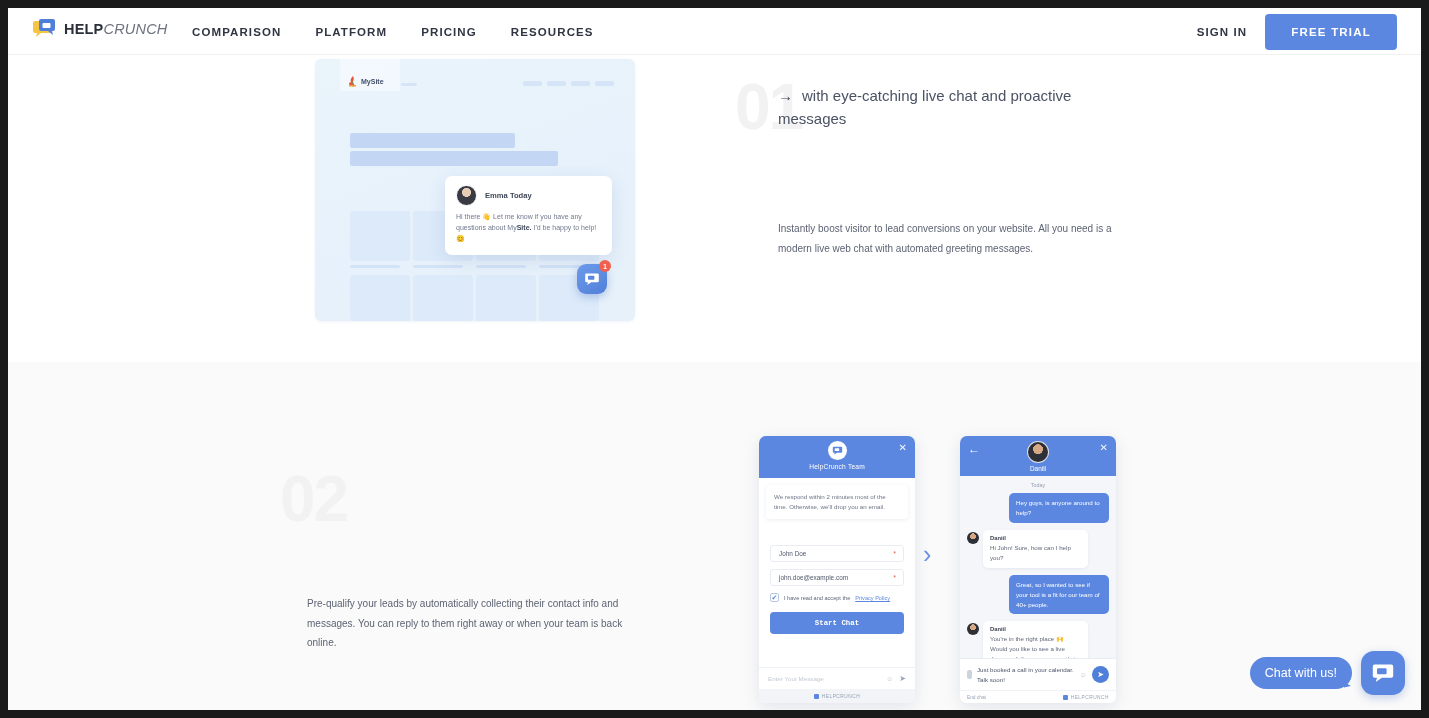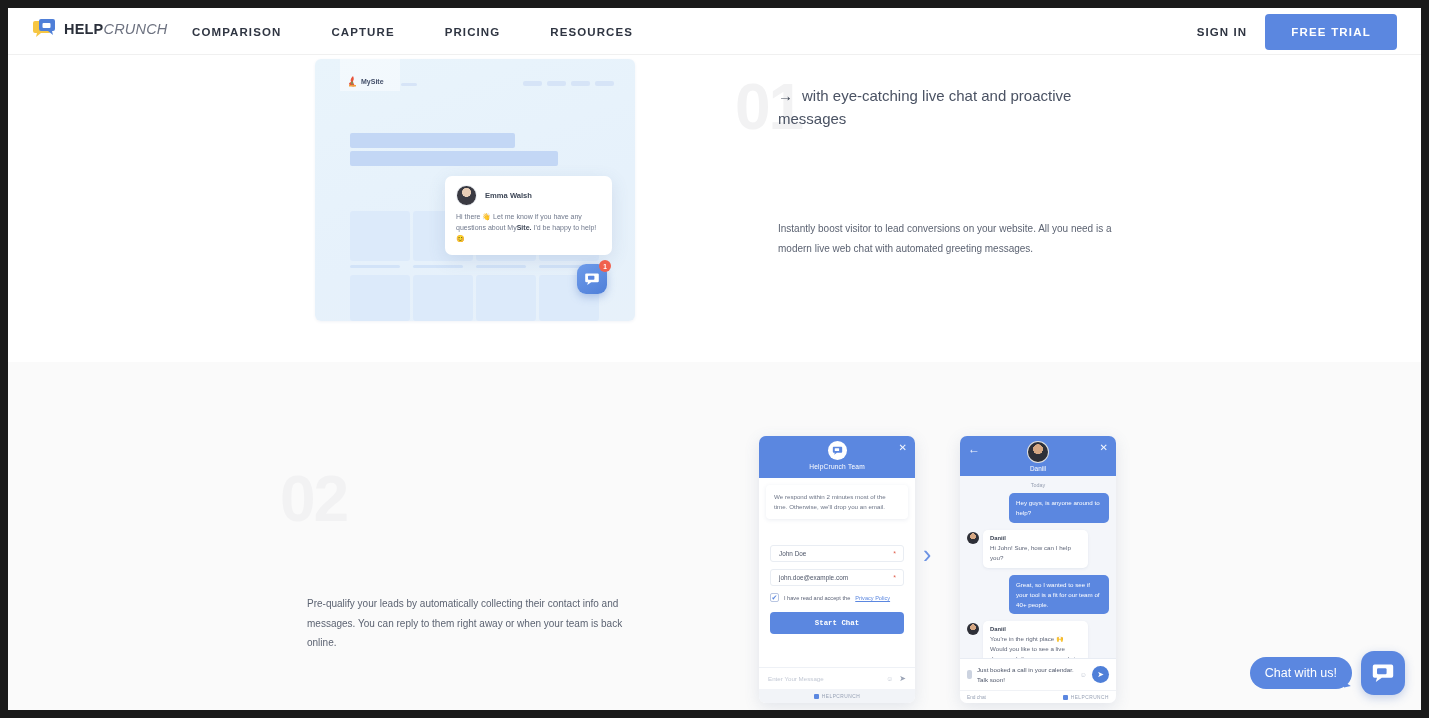--- a/index.html
+++ b/index.html
@@ -31,21 +31,21 @@
   }
   .logo-mark {
     width: 24px; height: 24px; position: relative;
   }
   .logo-text { font-size: 14.5px; letter-spacing: .2px; }
   .logo-text b { color: #2a2f3a; font-weight: 700; }
   .logo-text span { color: #6d7280; font-weight: 400; font-style: italic; }
 
   #mainnav {
     position: absolute; left: 184px; top: 0; height: 47px;
-    display: flex; align-items: center; gap: 50px;
+    display: flex; align-items: center; gap: 34px;
   }
   .nav-item {
     font-size: 11.5px; letter-spacing: 1.1px; font-weight: 600;
     color: #2f3542; cursor: pointer; white-space: nowrap;
   }
   #header-right {
     position: absolute; right: 24px; top: 0; height: 47px;
     display: flex; align-items: center; gap: 18px;
   }
   #signin {
@@ -297,21 +297,21 @@
           <rect x="10.5" y="6" width="8" height="5" rx="1" fill="#ffffff"></rect>
         </svg>
       </span>
       <span class="logo-text">
         <b>HELP</b><span>CRUNCH</span>
       </span>
     </div>
 
     <nav id="mainnav">
       <div class="nav-item">COMPARISON</div>
-      <div class="nav-item">CAPTURE</div>
+      <div class="nav-item">PLATFORM</div>
       <div class="nav-item">PRICING</div>
       <div class="nav-item">RESOURCES</div>
     </nav>
 
     <div id="header-right">
       <div id="signin">SIGN IN</div>
       <button id="freetrial">FREE TRIAL</button>
     </div>
   </div>
 
@@ -345,21 +345,21 @@
       <div class="m1-line" style="left:161px;top:206px;width:50px"></div>
       <div class="m1-line" style="left:224px;top:206px;width:50px"></div>
       <div class="m1-tile" style="left:35px;top:216px;width:60px;height:46px"></div>
       <div class="m1-tile" style="left:98px;top:216px;width:60px;height:46px"></div>
       <div class="m1-tile" style="left:161px;top:216px;width:60px;height:46px"></div>
       <div class="m1-tile" style="left:224px;top:216px;width:60px;height:46px"></div>
 
       <div id="m1-card">
         <div class="m1-card-head">
           <span class="m1-avatar"></span>
-          <span class="m1-name">Emma Walsh</span>
+          <span class="m1-name">Emma Today</span>
         </div>
         <div class="m1-msg">
           <span>Hi there 👋 Let me know if you have any questions about My</span><b>Site.</b><span> I'd be happy to help! 😊</span>
         </div>
       </div>
 
       <div id="m1-launcher">
         <svg width="16" height="16" viewBox="0 0 20 20">
           <path d="M3 3h14a1.5 1.5 0 0 1 1.5 1.5v8A1.5 1.5 0 0 1 17 14H9l-5 3.5 1-3.5H3a1.5 1.5 0 0 1-1.5-1.5v-8A1.5 1.5 0 0 1 3 3z" fill="#fff"></path>
           <rect x="5" y="6" width="8" height="5" rx="1" fill="#5b87e0"></rect>

